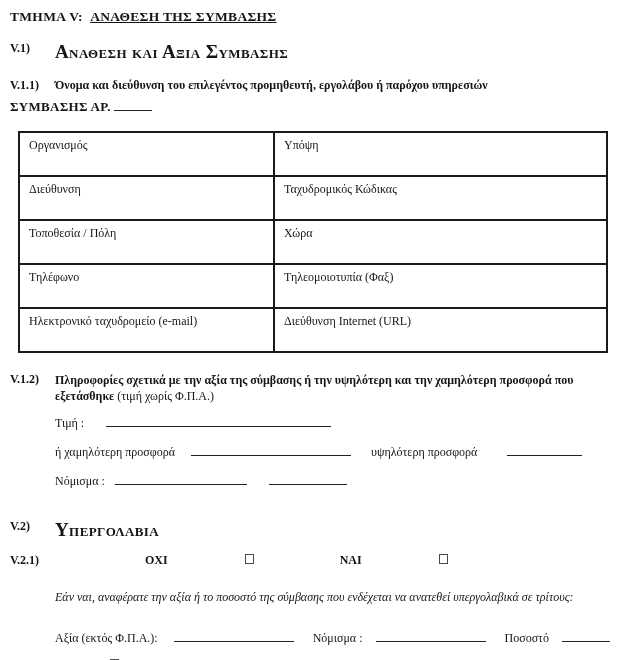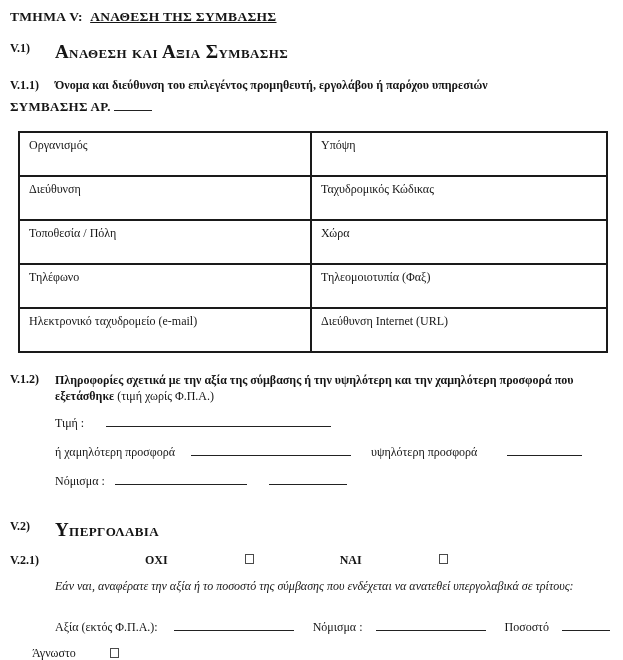--- a/index.html
+++ b/index.html
@@ -24,27 +24,27 @@
   .contract { font-weight:bold; font-size:13px; margin-bottom:16px; letter-spacing:.3px; }
   .blank { display:inline-block; border-bottom:1px solid #222; height:13px; vertical-align:baseline; }
   table.contact {
     width:590px; margin-left:8px; border-collapse:collapse; margin-bottom:19px;
     table-layout:fixed;
   }
   table.contact td {
     border:2px solid #1a1a1a; vertical-align:top;
     height:44px; padding:5px 9px; font-size:12px;
   }
-  td.colL { width:292px; }
+  td.colL { width:255px; }
   .v12block { margin-bottom:10px; }
   .v12text { width:562px; font-weight:bold; line-height:1.35; }
   .formline { margin-left:45px; margin-bottom:12px; white-space:nowrap; }
   .gap { display:inline-block; }
   .v2row { margin-top:30px; margin-bottom:12px; }
-  .v21row { margin-bottom:10px; white-space:nowrap;gap:32px; }
+  .v21row { margin-bottom:21px; white-space:nowrap;gap:32px; }
   .cb {
     display:inline-block; width:9px; height:10px;
     border:1px solid #4a4a4a; vertical-align:baseline;
     position:relative; top:1px;
   }
   .note { margin-left:45px; width:552px; font-style:italic; line-height:1.45; margin-bottom:22px; }
   .lastline { margin-left:45px; white-space:nowrap; margin-bottom:11px; }
   .unknown { margin-left:22px; }
 </style>
 </head>

